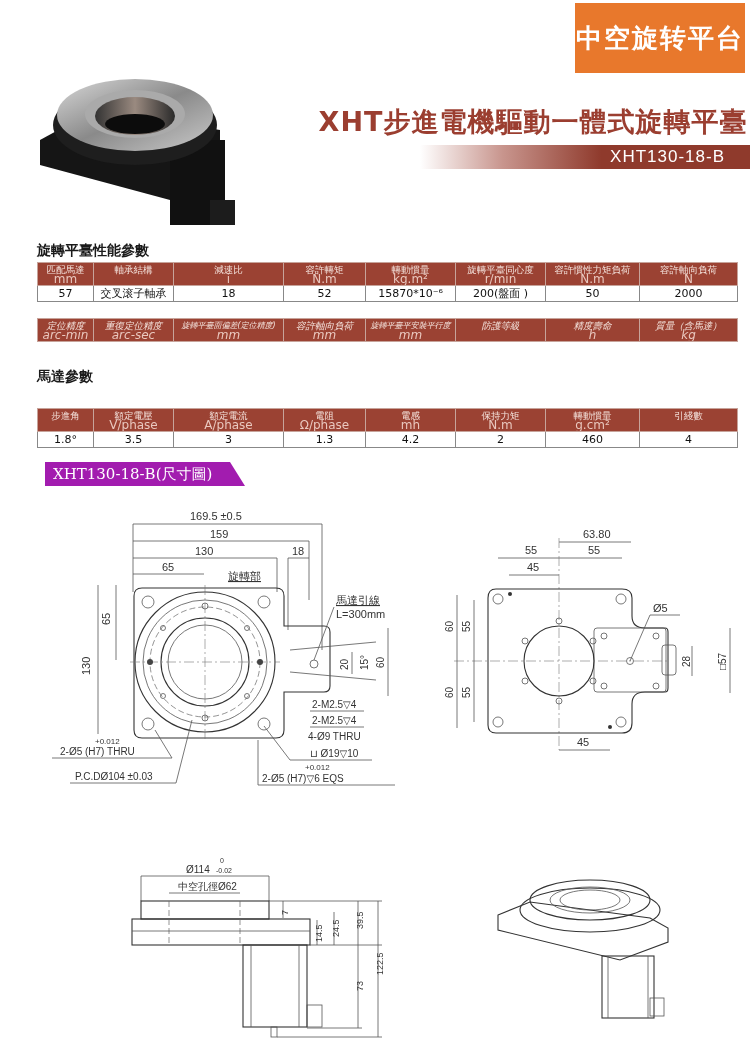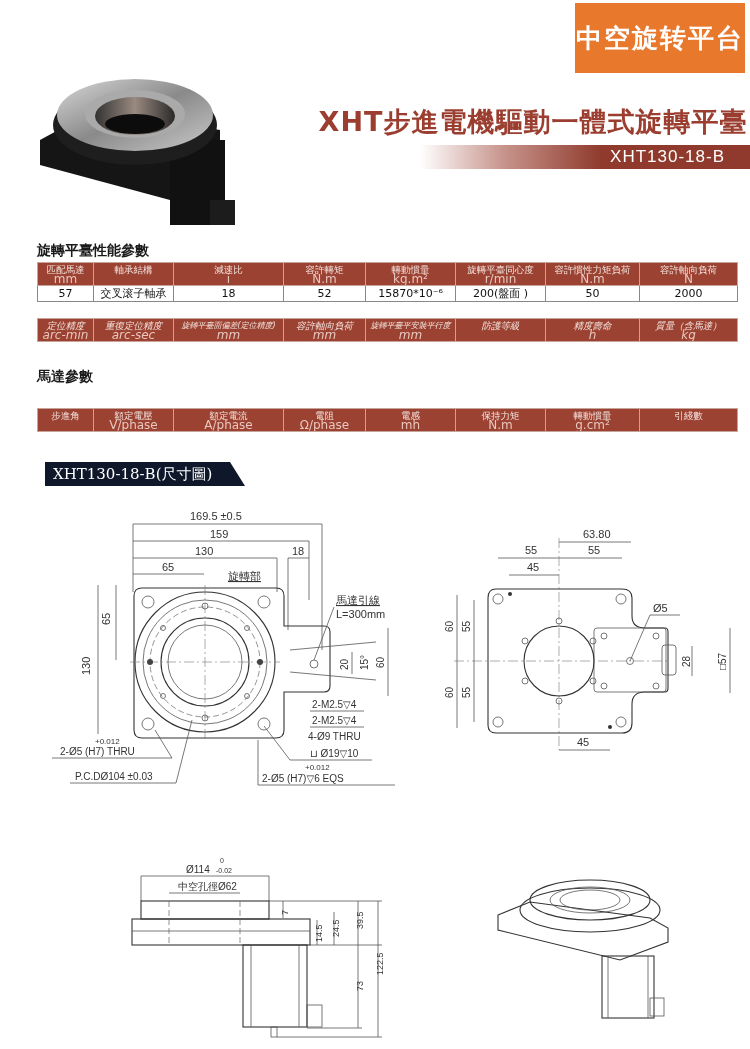--- a/index.html
+++ b/index.html
@@ -37,21 +37,21 @@
     vertical-align: middle; white-space: nowrap; overflow: hidden; margin-left: 32px;
   }
   table.spec th .u { display: block; font-size: 12px; line-height: 9px; color: #eac8bf; }
   table.spec td {
     font-size: 11px; text-align: center; border: 1px solid #888; height: 16px; line-height: 14px;
     background: #fff; color: #111;
   }
 
   .dim-tag {
     position: absolute; left: 45px; top: 462px; width: 200px; height: 24px;
-    background: #0f172a; clip-path: polygon(0 0, 185px 0, 200px 24px, 0 24px);
+    background: #a21caf; clip-path: polygon(0 0, 185px 0, 200px 24px, 0 24px);
     color: #fff; font-family: "DejaVu Serif", serif; font-size: 15px; line-height: 24px; padding-left: 8px;
     white-space: nowrap;
   }
 
   svg.drawing { position: absolute; overflow: visible; }
   svg.drawing text { font-family: "Liberation Sans Narrow", "Liberation Sans", sans-serif; fill: #333; }
   .ln { stroke: #555; stroke-width: 0.8; fill: none; }
   .ln2 { stroke: #333; stroke-width: 1.1; fill: none; }
   .dash { stroke: #666; stroke-width: 0.7; fill: none; stroke-dasharray: 6 3; }
   .cl { stroke: #777; stroke-width: 0.6; fill: none; stroke-dasharray: 10 3 2 3; }
@@ -166,20 +166,30 @@
   <tbody>
       <tr>
     <th><span>步進角</span><span class="u">&nbsp;</span></th>
     <th><span>額定電壓</span><span class="u">V/phase</span></th>
     <th><span>額定電流</span><span class="u">A/phase</span></th>
     <th><span>電阻</span><span class="u">Ω/phase</span></th>
     <th><span>電感</span><span class="u">mh</span></th>
     <th><span>保持力矩</span><span class="u">N.m</span></th>
     <th><span>轉動慣量</span><span class="u">g.cm²</span></th>
     <th><span>引綫數</span><span class="u">&nbsp;</span></th>
+  </tr>
+  <tr>
+    <td>1.8°</td>
+    <td>3.5</td>
+    <td>3</td>
+    <td>1.3</td>
+    <td>4.2</td>
+    <td>2</td>
+    <td>460</td>
+    <td>4</td>
   </tr>
 </tbody>
   </table>
 
 <div class="dim-tag">XHT130-18-B(尺寸圖)</div>
 
 <svg class="drawing" style="left:0;top:500px;" width="420" height="300" viewBox="0 0 420 300">
 
   <line class="ln" x1="133" y1="24" x2="322" y2="24"></line>
   <text x="190" y="20" font-size="11">169.5 ±0.5</text>

